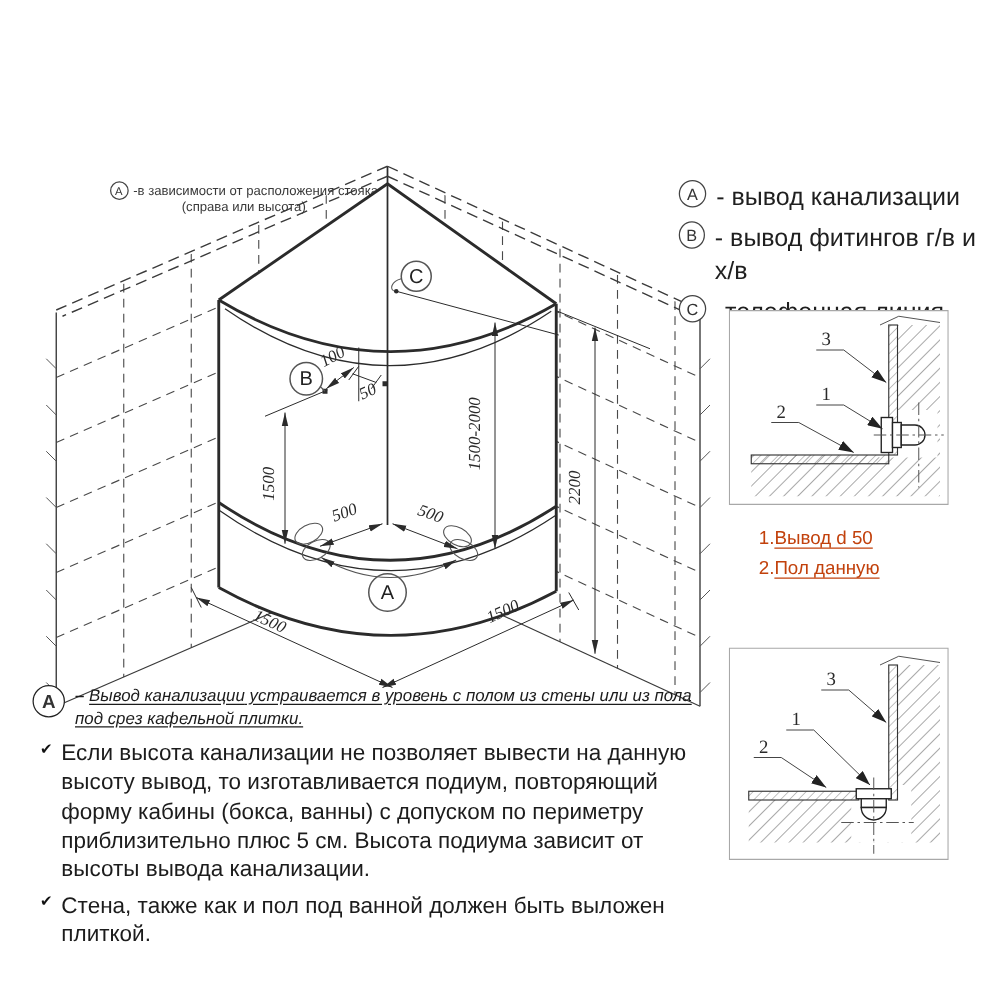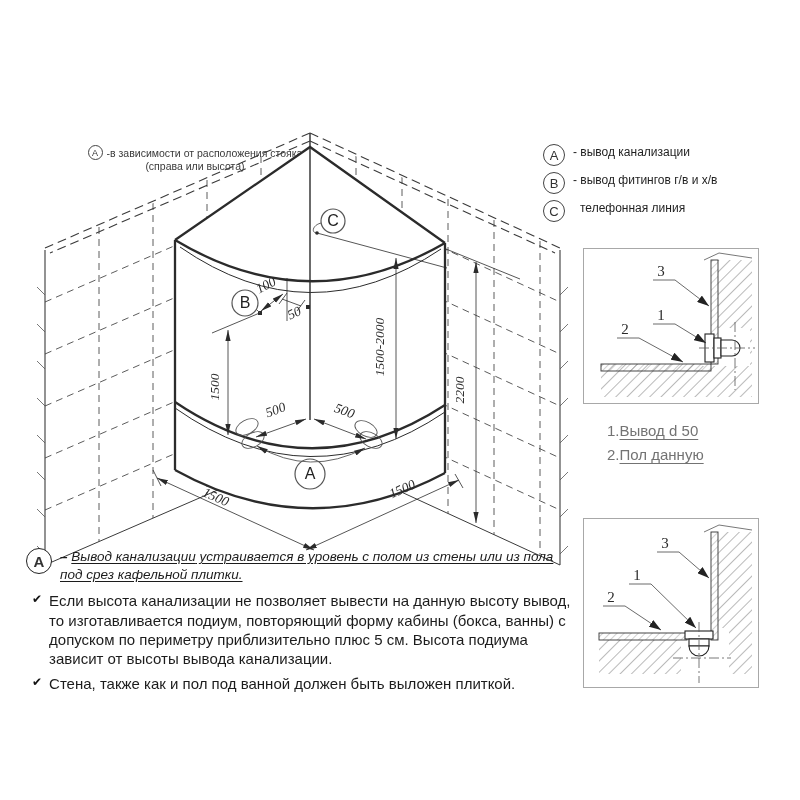--- a/index.html
+++ b/index.html
@@ -15,39 +15,39 @@
   .badge.md{width:20px;height:20px;font-size:13px;}
   .badge.lg{width:24px;height:24px;font-size:15px;font-weight:bold;border-width:1.8px;border-color:#222;}
 
   
   .top-note{left:50px;top:145px;width:290px;font-size:10.5px;color:#3a3a3a;text-align:center;}
   .top-note .l1{display:flex;align-items:center;justify-content:center;gap:4px;}
 
   
   .abc{left:543px;top:144px;width:256px;}
   .abc .row{display:flex;align-items:flex-start;margin-bottom:6px;gap:8px;}
-  .abc .txt{font-size:12px;color:#1f1f1f;line-height:1.3;padding-top:1px;}
+  .abc .txt{font-size:20px;color:#1f1f1f;line-height:1.3;padding-top:1px;}
   .abc .txt .second{display:block;margin-left:7px;}
 
   
   .numlist{left:607px;top:422px;width:180px;}
-  .numlist .row{font-size:15px;color:#737373;margin-bottom:7px;}
+  .numlist .row{font-size:15px;color:#c2410c;margin-bottom:7px;}
   .numlist .lbl{text-decoration:underline;text-underline-offset:3px;}
 
   
   .notes{left:26px;top:548px;width:556px;color:#1c1c1c;}
   .notes .lead{display:flex;gap:8px;}
   .notes .leadtext{font-size:13.5px;font-style:italic;line-height:1.35;width:505px;}
   .notes .dash{font-weight:bold;}
   .notes .ul{text-decoration:underline;text-underline-offset:2px;}
   .notes .boldname{font-weight:normal;}
   .bullets{margin:7px 0 0 6px;}
   .bullet{display:flex;gap:7px;margin-bottom:6px;}
   .check{font-size:12px;color:#111;line-height:1.4;flex:0 0 auto;}
-  .btext{font-size:15px;line-height:1.28;width:522px;}
+  .btext{font-size:18px;line-height:1.28;width:522px;}
 
   svg text.dim{font-family:"Liberation Serif",serif;font-style:italic;font-size:13.5px;fill:#2a2a2a;}
   svg text.call{font-family:"Liberation Sans",sans-serif;font-size:16px;fill:#222;}
   svg text.dnum{font-family:"Liberation Serif",serif;font-size:15px;fill:#2a2a2a;}
 </style>
 </head>
 <body>
 
 <div class="page">
 

